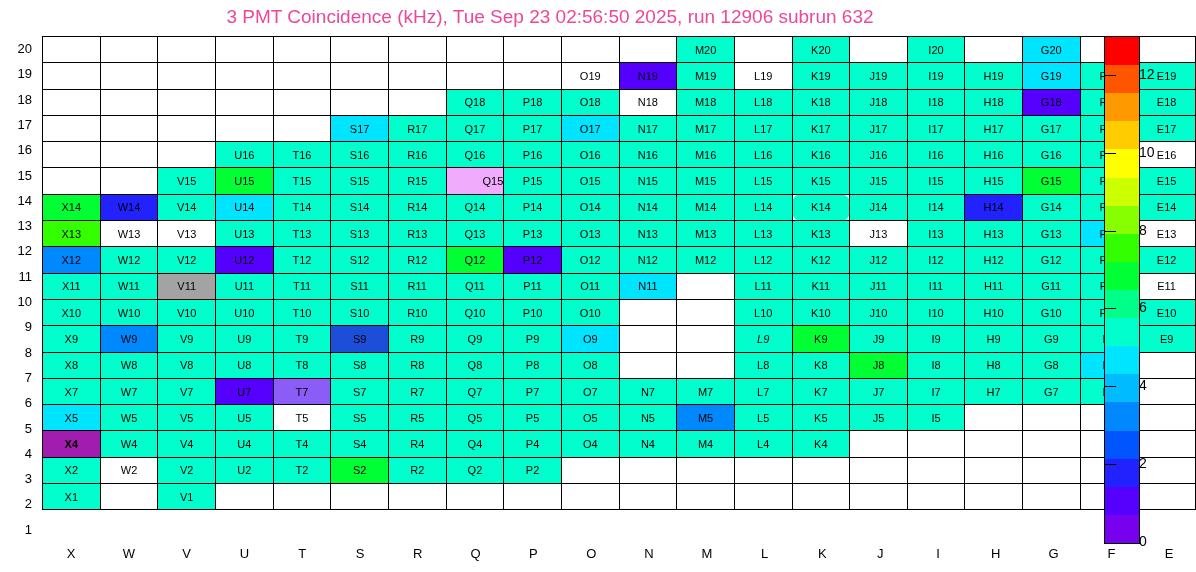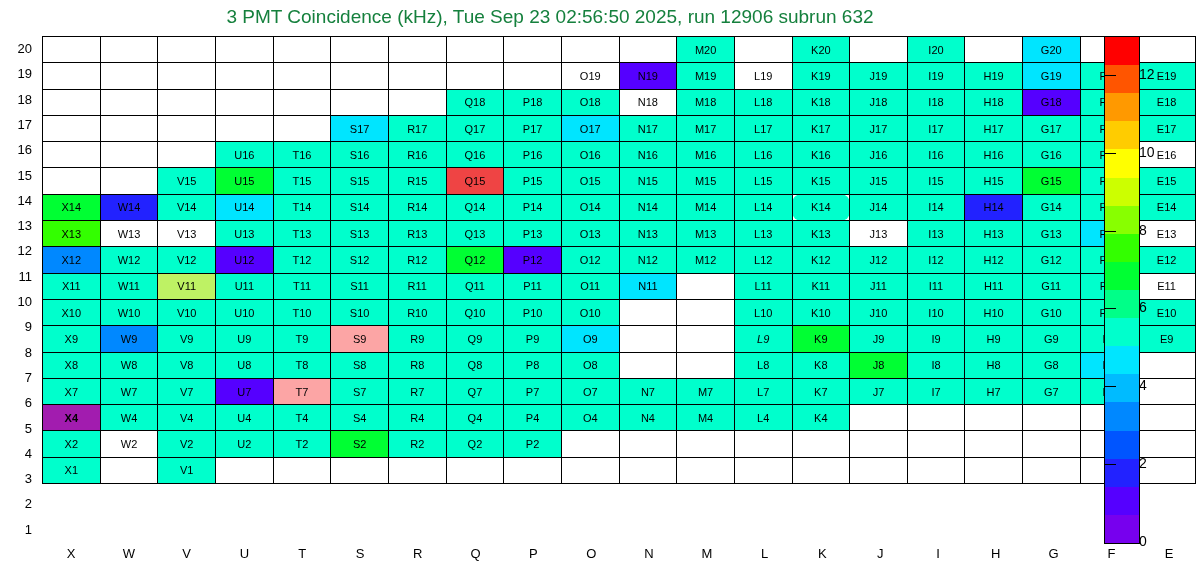--- a/index.html
+++ b/index.html
@@ -1,18 +1,18 @@
 <!DOCTYPE html>
 <html><head>
 <meta charset="utf-8">
 <style>
   html,body{margin:0;padding:0;background:#ffffff;}
   body{width:1196px;height:572px;font-family:"Liberation Sans",sans-serif;color:#000;overflow:hidden;}
   #root{position:relative;width:1196px;height:572px;}
-  #title{position:absolute;left:0;top:6px;width:1100px;text-align:center;font-size:19px;color:#15803d;}
+  #title{position:absolute;left:0;top:6px;width:1100px;text-align:center;font-size:19px;color:#ec4899;}
   #plot{position:absolute;left:42px;top:36px;}
   table.grid{border-collapse:collapse;table-layout:fixed;}
   table.grid td{width:57.8px;height:25.3px;border:1px solid #000;font-size:11px;text-align:center;vertical-align:middle;padding:0;}
   td.empty{background:#ffffff;}
   .ylab{position:absolute;left:0;width:32px;text-align:right;font-size:13px;}
   .xlab{position:absolute;top:546px;width:58px;text-align:center;font-size:13px;}
   #cbar{position:absolute;left:1104px;top:36px;width:34px;height:506px;border:1px solid #000;}
   #cbar div{width:100%;}
   .ctick{position:absolute;left:1139px;font-size:14px;}
   .ctickmark{position:absolute;left:1104px;width:12px;height:1px;background:#000;}
@@ -138,21 +138,21 @@
             <td class="empty">E16</td>
           </tr>
           <tr>
             <td class="empty"></td>
             <td class="empty"></td>
             <td style="background: rgb(0, 255, 204);">V15</td>
             <td style="background: rgb(0, 255, 51);">U15</td>
             <td style="background: rgb(0, 255, 204);">T15</td>
             <td style="background: rgb(0, 255, 204);">S15</td>
             <td style="background: rgb(0, 255, 204);">R15</td>
-            <td style="background: #ef4444;">Q15</td>
+            <td style="background: #f0abfc; text-align: right;">Q15</td>
             <td style="background: rgb(0, 255, 204);">P15</td>
             <td style="background: rgb(0, 255, 204);">O15</td>
             <td style="background: rgb(0, 255, 204); margin-top: 20px;">N15</td>
             <td style="background: rgb(0, 255, 204);">M15</td>
             <td style="background: rgb(0, 255, 204);">L15</td>
             <td style="background: rgb(0, 255, 204);">K15</td>
             <td style="background: rgb(0, 255, 204);">J15</td>
             <td style="background: rgb(0, 255, 204);">I15</td>
             <td style="background: rgb(0, 255, 204);">H15</td>
             <td style="background: rgb(0, 255, 51);">G15</td>
@@ -221,21 +221,21 @@
             <td style="background: rgb(0, 255, 204);">J12</td>
             <td style="background: rgb(0, 255, 204);">I12</td>
             <td style="background: rgb(0, 255, 204);">H12</td>
             <td style="background: rgb(0, 255, 204);">G12</td>
             <td style="background: rgb(0, 255, 204);">F12</td>
             <td style="background: rgb(0, 255, 204);">E12</td>
           </tr>
           <tr>
             <td style="background: rgb(0, 255, 204);">X11</td>
             <td style="background: rgb(0, 255, 204);">W11</td>
-            <td style="background: #bef264;">V11</td>
+            <td style="background: #a3a3a3;">V11</td>
             <td style="background: rgb(0, 255, 204);">U11</td>
             <td style="background: rgb(0, 255, 204);">T11</td>
             <td style="background: rgb(0, 255, 204);">S11</td>
             <td style="background: rgb(0, 255, 204);">R11</td>
             <td style="background: rgb(0, 255, 204);">Q11</td>
             <td style="background: rgb(0, 255, 204);">P11</td>
             <td style="background: rgb(0, 255, 204);">O11</td>
             <td style="background: rgb(0, 229, 255);">N11</td>
             <td class="empty"></td>
             <td style="background: rgb(0, 255, 204);">L11</td>
@@ -268,21 +268,21 @@
             <td style="background: rgb(0, 255, 204);">G10</td>
             <td style="background: rgb(0, 255, 204);">F10</td>
             <td style="background: rgb(0, 255, 204);">E10</td>
           </tr>
           <tr>
             <td style="background: rgb(0, 255, 204);">X9</td>
             <td style="background: rgb(0, 136, 255);">W9</td>
             <td style="background: rgb(0, 255, 204);">V9</td>
             <td style="background: rgb(0, 255, 204);">U9</td>
             <td style="background: rgb(0, 255, 204);">T9</td>
-            <td style="background: #fca5a5; margin-left: 38px;">S9</td>
+            <td style="background: #1d4ed8; margin-left: 38px;">S9</td>
             <td style="background: rgb(0, 255, 204);">R9</td>
             <td style="background: rgb(0, 255, 204);">Q9</td>
             <td style="background: rgb(0, 255, 204);">P9</td>
             <td style="background: rgb(0, 229, 255);">O9</td>
             <td class="empty"></td>
             <td class="empty"></td>
             <td style="background: rgb(0, 255, 204); font-style: italic;">L9</td>
             <td style="background: rgb(0, 255, 51);">K9</td>
             <td style="background: rgb(0, 255, 204);">J9</td>
             <td style="background: rgb(0, 255, 204);">I9</td>
@@ -311,35 +311,57 @@
             <td style="background: rgb(0, 255, 204);">H8</td>
             <td style="background: rgb(0, 255, 204);">G8</td>
             <td style="background: rgb(0, 229, 255);">F8</td>
             <td class="empty"></td>
           </tr>
           <tr>
             <td style="background: rgb(0, 255, 204);">X7</td>
             <td style="background: rgb(0, 255, 204);">W7</td>
             <td style="background: rgb(0, 255, 204);">V7</td>
             <td style="background: rgb(85, 0, 255);">U7</td>
-            <td style="background: #fca5a5;">T7</td>
+            <td style="background: #8b5cf6;">T7</td>
             <td style="background: rgb(0, 255, 204);">S7</td>
             <td style="background: rgb(0, 255, 204);">R7</td>
             <td style="background: rgb(0, 255, 204);">Q7</td>
             <td style="background: rgb(0, 255, 204);">P7</td>
             <td style="background: rgb(0, 255, 204);">O7</td>
             <td style="background: rgb(0, 255, 204);">N7</td>
             <td style="background: rgb(0, 255, 204);">M7</td>
             <td style="background: rgb(0, 255, 204);">L7</td>
             <td style="background: rgb(0, 255, 204);">K7</td>
             <td style="background: rgb(0, 255, 204);">J7</td>
             <td style="background: rgb(0, 255, 204);">I7</td>
             <td style="background: rgb(0, 255, 204);">H7</td>
             <td style="background: rgb(0, 255, 204);">G7</td>
             <td style="background: rgb(0, 255, 204);">F7</td>
+            <td class="empty"></td>
+          </tr>
+          <tr>
+            <td style="background: rgb(0, 229, 255);">X5</td>
+            <td style="background: rgb(0, 255, 204);">W5</td>
+            <td style="background: rgb(0, 255, 204);">V5</td>
+            <td style="background: rgb(0, 255, 204);">U5</td>
+            <td class="empty">T5</td>
+            <td style="background: rgb(0, 255, 204);">S5</td>
+            <td style="background: rgb(0, 255, 204);">R5</td>
+            <td style="background: rgb(0, 255, 204);">Q5</td>
+            <td style="background: rgb(0, 255, 204);">P5</td>
+            <td style="background: rgb(0, 255, 204);">O5</td>
+            <td style="background: rgb(0, 255, 204);">N5</td>
+            <td style="background: rgb(0, 136, 255);">M5</td>
+            <td style="background: rgb(0, 255, 204);">L5</td>
+            <td style="background: rgb(0, 255, 204);">K5</td>
+            <td style="background: rgb(0, 255, 204);">J5</td>
+            <td style="background: rgb(0, 255, 204);">I5</td>
+            <td class="empty"></td>
+            <td class="empty"></td>
+            <td class="empty"></td>
             <td class="empty"></td>
           </tr>
           <tr>
             <td style="background: #a21caf; font-weight: bold;">X4</td>
             <td style="background: rgb(0, 255, 204);">W4</td>
             <td style="background: rgb(0, 255, 204);">V4</td>
             <td style="background: rgb(0, 255, 204);">U4</td>
             <td style="background: rgb(0, 255, 204);">T4</td>
             <td style="background: rgb(0, 255, 204);">S4</td>
             <td style="background: rgb(0, 255, 204);">R4</td>

